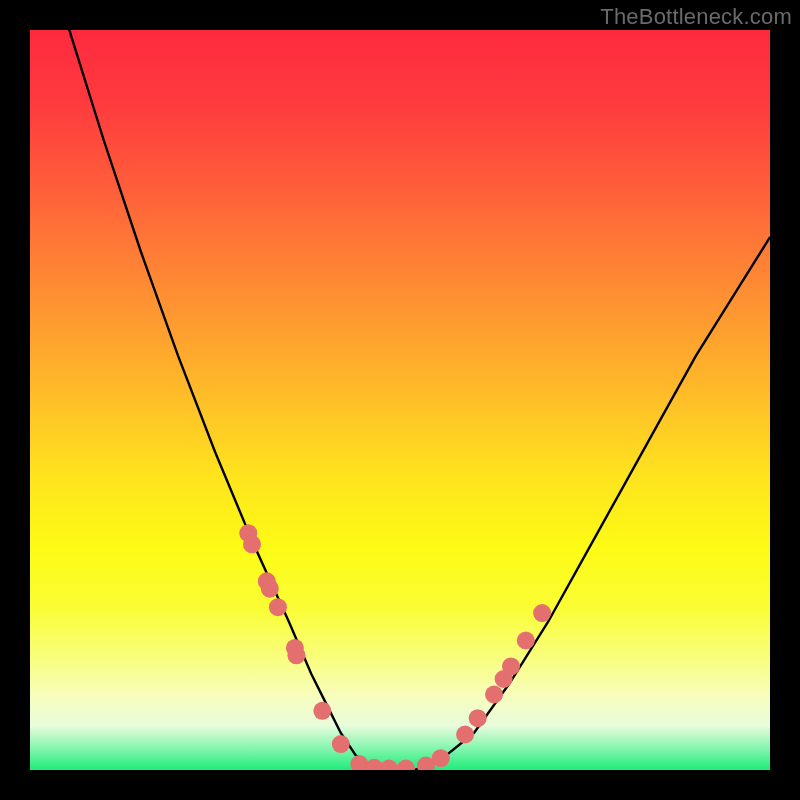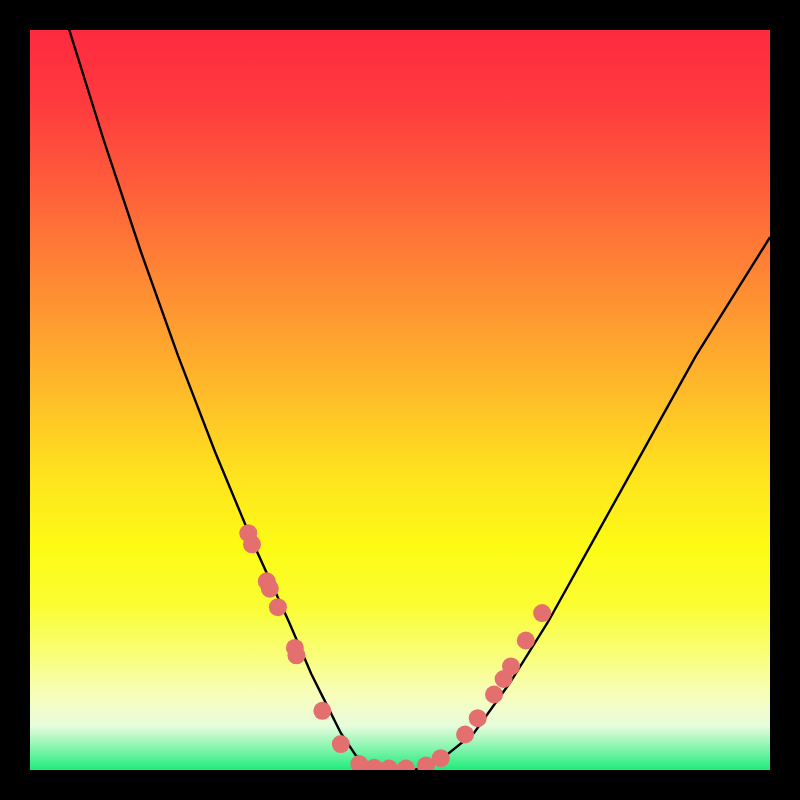--- a/index.html
+++ b/index.html
@@ -88,13 +88,14 @@
           <circle cx="435.1" cy="704.5" r="9" fill="#e46f6f"></circle>
           <circle cx="447.7" cy="688.2" r="9" fill="#e46f6f"></circle>
           <circle cx="464.0" cy="664.5" r="9" fill="#e46f6f"></circle>
           <circle cx="473.6" cy="649.0" r="9" fill="#e46f6f"></circle>
           <circle cx="481.0" cy="636.4" r="9" fill="#e46f6f"></circle>
           <circle cx="495.8" cy="610.5" r="9" fill="#e46f6f"></circle>
           <circle cx="512.1" cy="583.1" r="9" fill="#e46f6f"></circle>
         </g>
     </svg>
   </div>
+  <div class="watermark">TheBottleneck.com</div>
 </div>
 
 </body></html>

